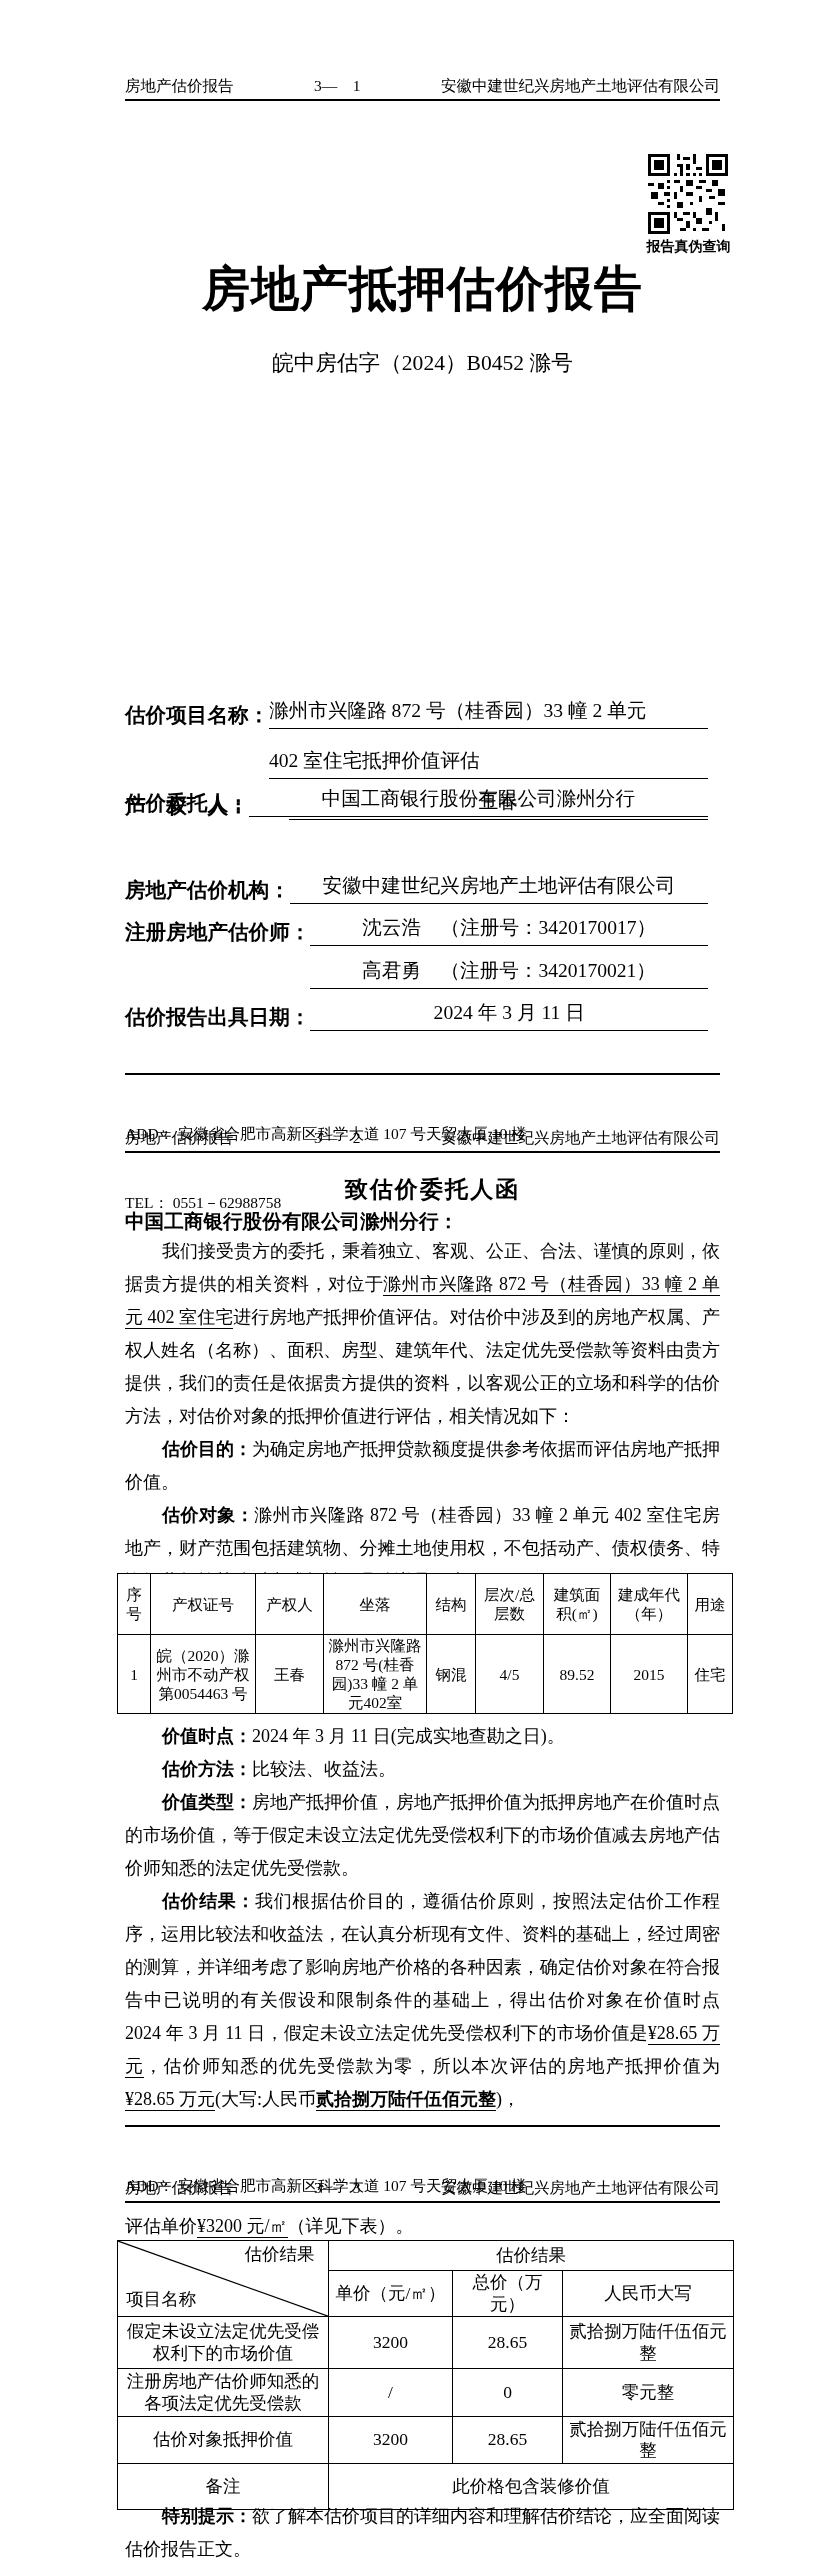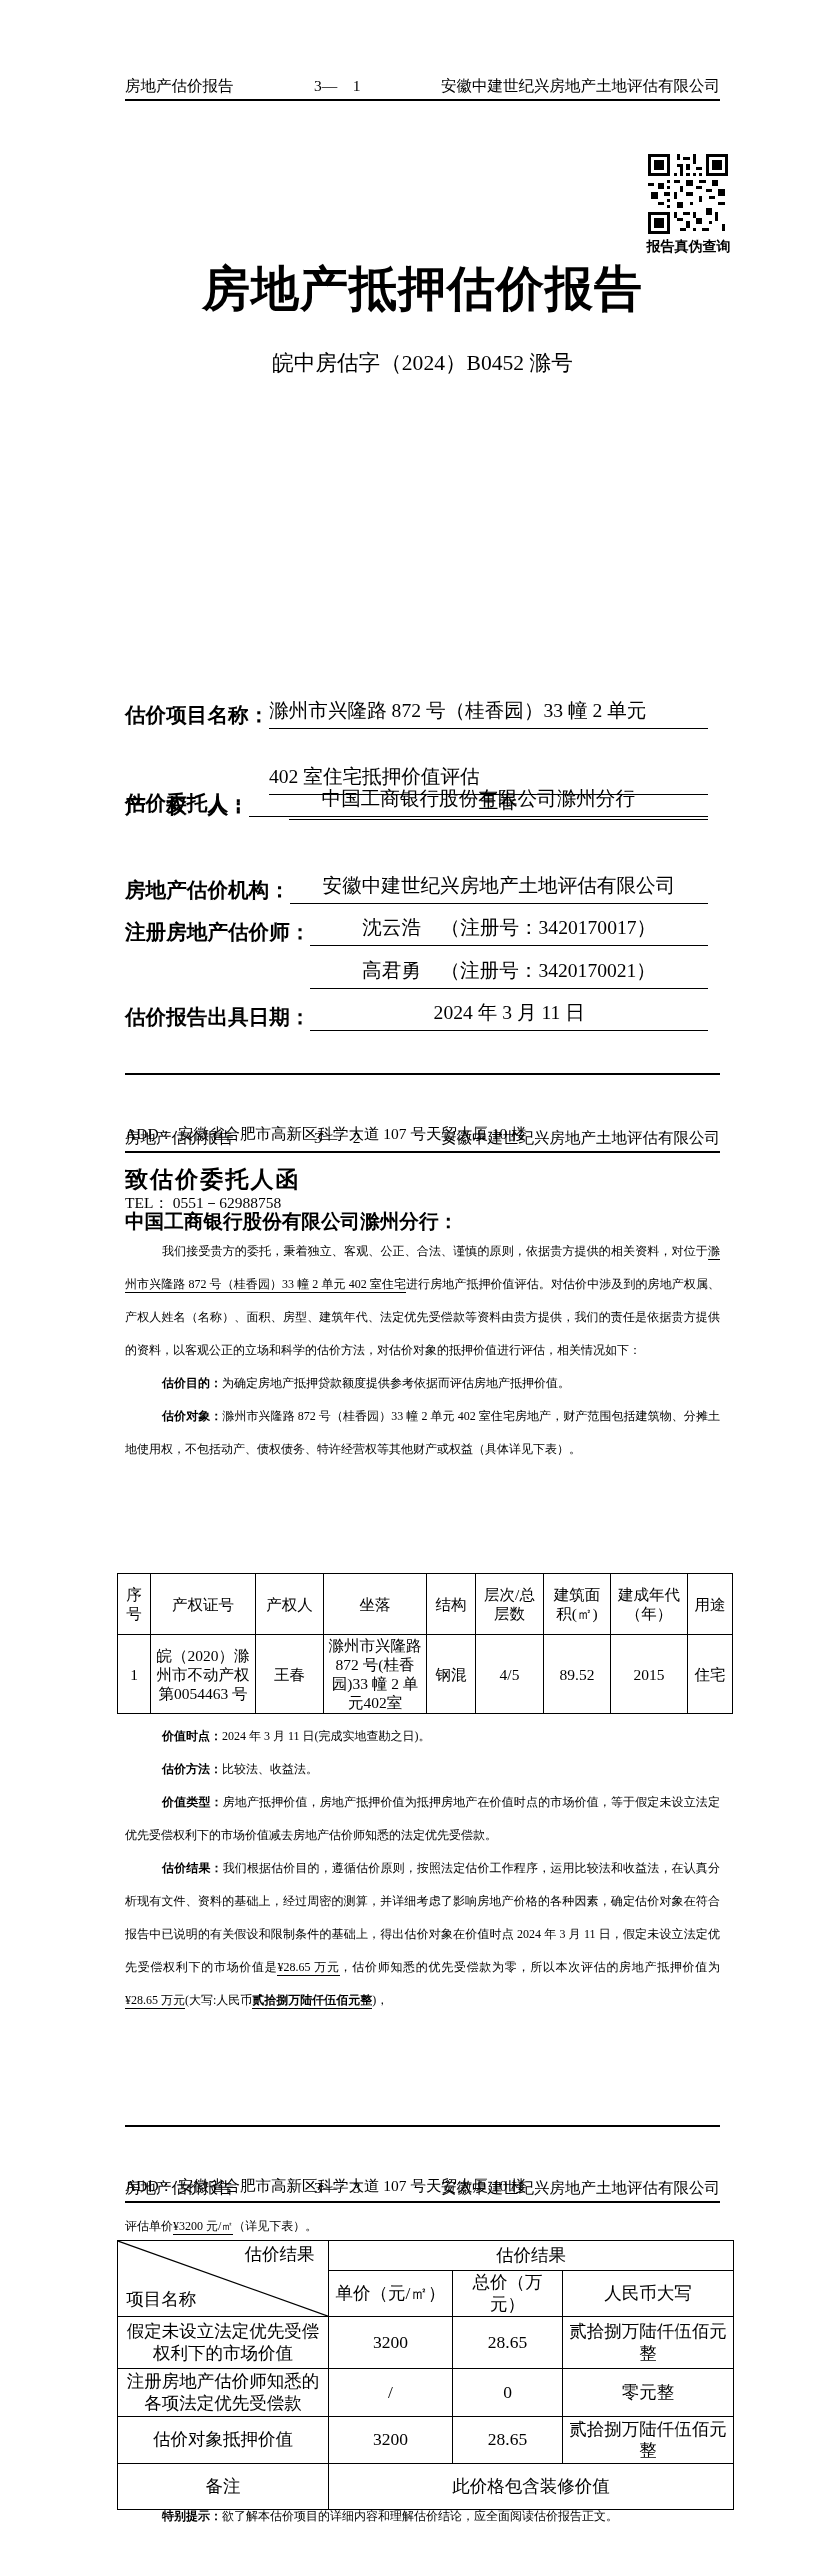--- a/index.html
+++ b/index.html
@@ -31,26 +31,26 @@
     text-align:center;font-size:48px;font-weight:bold;letter-spacing:1px;white-space:nowrap;}
   .doc-no{position:absolute;left:125px;top:348px;width:595px;
     text-align:center;font-size:21.6px;white-space:pre;}
   .frow{position:absolute;left:125px;width:583px;display:flex;align-items:flex-end;}
   .flabel{font-size:20.6px;font-weight:bold;line-height:28px;white-space:pre;flex:none;}
   .fspacer{flex:none;}
   .fvalue{flex:1;border-bottom:1.5px solid #000;font-size:19.6px;line-height:28px;
     text-align:center;padding-bottom:3px;white-space:pre;}
   .fvalue.left{text-align:left;}
   
-  .letter-title{position:absolute;left:125px;top:1164px;width:595px;margin:0;
-    font-size:23px;font-weight:bold;letter-spacing:2.1px;}
+  .letter-title{position:absolute;left:125px;top:1164px;width:595px;margin:10px;
+    text-align:center;font-size:23px;font-weight:bold;letter-spacing:2.1px;}
   .salutation{position:absolute;left:125px;top:1208px;width:595px;
     font-size:19.6px;font-weight:bold;}
   .body-block{position:absolute;left:125px;width:595px;
-    font-size:12px;line-height:33px;text-align:justify;}
+    font-size:18px;line-height:33px;text-align:justify;}
   .body-block p{margin:0;text-indent:37px;}
   .body-block p.no-indent{text-indent:0;}
   .b{font-weight:bold;}
   .u{border-bottom:1px solid #000;padding-bottom:0.5px;}
   
   table{border-collapse:collapse;table-layout:fixed;background:#fff;}
   .tbl{position:absolute;left:117px;width:616px;border:1.5px solid #000;}
   .tbl td,.tbl th{border:1px solid #000;text-align:center;vertical-align:middle;
     padding:1px 2.1px;font-weight:normal;word-break:break-all;}
   .t1{font-size:15.5px;line-height:19px;}
@@ -140,21 +140,21 @@
   </div>
   <div class="qr-label">报告真伪查询</div>
 
   <h1 class="doc-title">房地产抵押估价报告</h1>
   <div class="doc-no">皖中房估字（2024）B0452 滁号</div>
 
   <div class="frow" style="top:697px;">
     <span class="flabel">估价项目名称：</span>
     <span class="fvalue left">滁州市兴隆路 872 号（桂香园）33 幢 2 单元</span>
   </div>
-  <div class="frow" style="top:763px;align-items:center;">
+  <div class="frow" style="top:747px;align-items:center;">
     <span class="fspacer" style="width:144px;"></span>
     <span class="fvalue left">402 室住宅抵押价值评估</span>
   </div>
   <div class="frow" style="top:785px;">
     <span class="flabel">估价委托人：</span>
     <span class="fvalue">中国工商银行股份有限公司滁州分行</span>
   </div>
   <div class="frow" style="top:788px;gap:40px;">
     <span class="flabel">产　权　人：</span>
     <span class="fvalue">王春</span>

